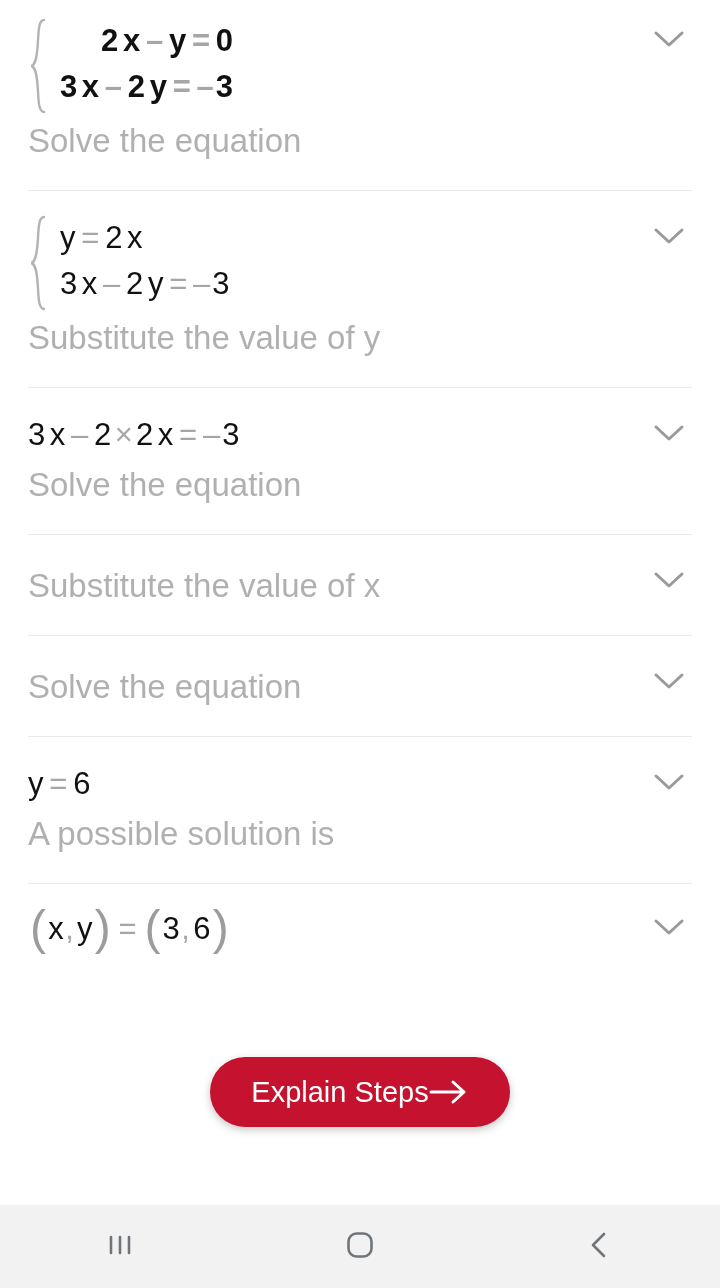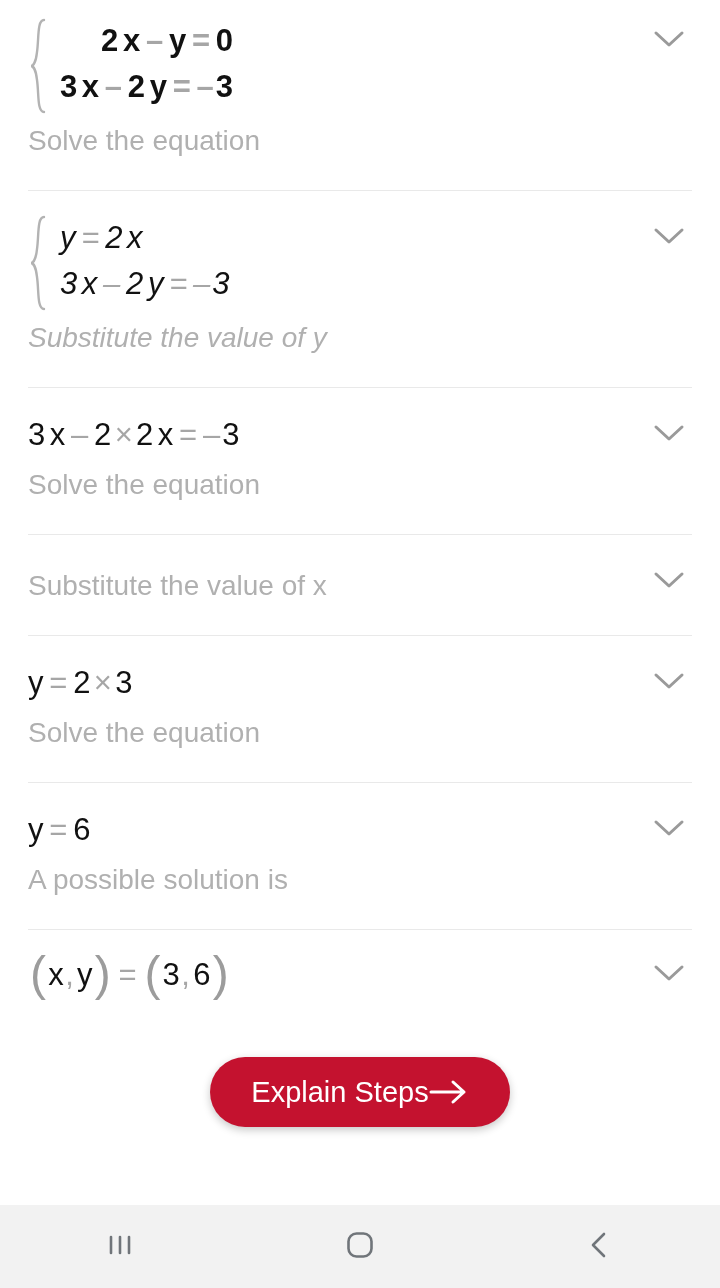--- a/index.html
+++ b/index.html
@@ -74,21 +74,21 @@
     font-size: 48px;
     line-height: 0;
     position: relative;
     top: 5px;
     font-weight: 300;
     padding: 0 2px;
   }
 
   .caption {
     color: #b0b0b0;
-    font-size: 28px;
+    font-size: 33px;
     line-height: 38px;
     margin-top: 8px;
     white-space: nowrap;
   }
 
   .chev {
     flex: 0 0 auto;
     margin-top: 10px;
     margin-right: 6px;
   }
@@ -161,21 +161,21 @@
             </div>
           </div>
           <div class="caption">Solve the equation</div>
         </div>
         <span class="chev"><svg width="34" height="22" viewBox="0 0 34 22">
             <path d="M4 5 L17 17 L30 5" fill="none" stroke="#9a9a9a" stroke-width="3" stroke-linecap="round" stroke-linejoin="round"></path>
           </svg></span>
       </div>
     </div>
     <div class="divider"></div>
-    <div class="step" style="padding-top: 24px; padding-bottom: 30px; font-style: italic;">
+    <div class="step" style="padding-top: 24px; padding-bottom: 30px;">
       <div class="step-body">
         <div>
           <div class="system">
             <span class="brace">
               <svg width="22" height="96" viewBox="0 0 22 96">
                 <path d="M16 2 C9 2 11 21 9 34 C8 44 5 48 3 48 C5 48 8 52 9 62 C11 75 9 94 16 94" fill="none" stroke="#b3b3b3" stroke-width="2.4" stroke-linecap="round"></path>
               </svg>
             </span>
             <div class="system-rows">
               <div class="math"><span>y</span><span class="op">=</span><span>2</span><span class="thin"></span><span>x</span></div>
@@ -209,21 +209,20 @@
         </div>
         <span class="chev"><svg width="34" height="22" viewBox="0 0 34 22">
             <path d="M4 5 L17 17 L30 5" fill="none" stroke="#9a9a9a" stroke-width="3" stroke-linecap="round" stroke-linejoin="round"></path>
           </svg></span>
       </div>
     </div>
     <div class="divider"></div>
     <div class="step" style="padding-top: 24px; padding-bottom: 30px;">
       <div class="step-body">
         <div>
-          <div class="math"><span>y</span><span class="op">=</span><span>2</span><span class="op tight">×</span><span>3</span></div>
           <div class="caption">Solve the equation</div>
         </div>
         <span class="chev"><svg width="34" height="22" viewBox="0 0 34 22">
             <path d="M4 5 L17 17 L30 5" fill="none" stroke="#9a9a9a" stroke-width="3" stroke-linecap="round" stroke-linejoin="round"></path>
           </svg></span>
       </div>
     </div>
     <div class="divider"></div>
     <div class="step" style="padding-top: 24px; padding-bottom: 30px;">
       <div class="step-body">

